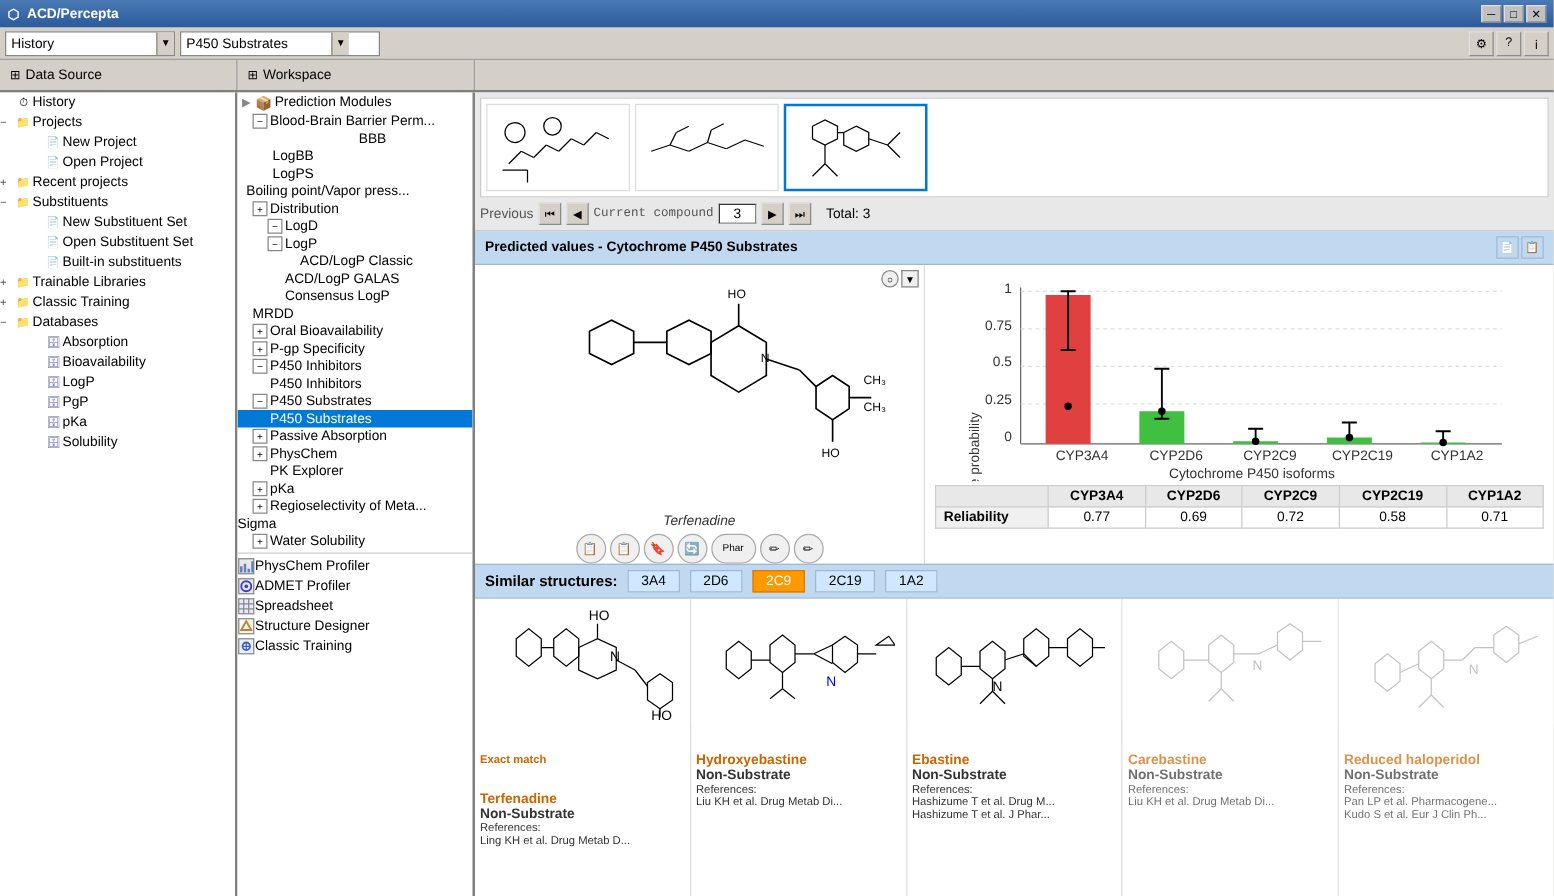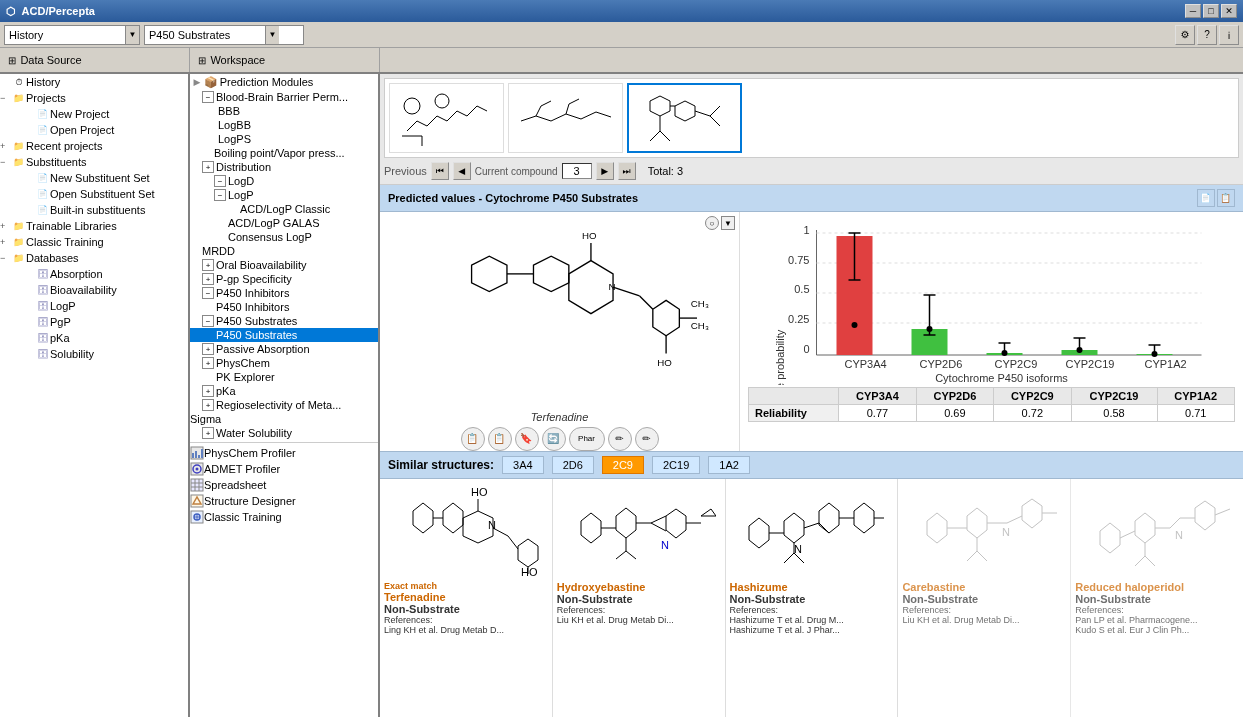--- a/index.html
+++ b/index.html
@@ -220,21 +220,21 @@
       display: flex;
       align-items: center;
       justify-content: center;
       background: white;
     }
     .similar-compound-info {
       padding: 2px 4px;
       font-size: 10px;
       overflow: hidden;
     }
-    .similar-compound-name { font-weight: bold; color: #cc6600; }
+    .similar-compound-name { font-weight: bold; color: #cc6600; margin-top: 21px; }
     .similar-compound-type { color: #333; font-weight: bold; }
     .similar-compound-ref { color: #333; font-size: 9px; }
 
     
     ::-webkit-scrollbar { width: 12px; }
     ::-webkit-scrollbar-track { background: #d4d0c8; }
     ::-webkit-scrollbar-thumb { background: #a0a0a0; border: 1px solid #888; }
 
     .middle-tree-item {
       display: flex;
@@ -415,30 +415,30 @@
         <div class="tree-icon" style="color:#888;">▶</div>
         <span>📦</span>
         <span style="margin-left:2px;">Prediction Modules</span>
       </div>
 
       <div class="middle-tree-item" style="padding-left:12px;">
         <div class="expand-btn">−</div>
         <span>Blood-Brain Barrier Perm...</span>
       </div>
 
-      <div class="middle-tree-item" style="padding-left:28px;">
+      <div class="middle-tree-item" style="padding-left:28px;justify-content:center;">
         <span>BBB</span>
       </div>
       <div class="middle-tree-item" style="padding-left:28px;">
         <span>LogBB</span>
       </div>
       <div class="middle-tree-item" style="padding-left:28px;">
         <span>LogPS</span>
       </div>
-      <div class="middle-tree-item" style="padding-left:24px;">
+      <div class="middle-tree-item" style="padding-left:7px;">
         <span>Boiling point/Vapor press...</span>
       </div>
 
       <div class="middle-tree-item" style="padding-left:12px;">
         <div class="expand-btn">+</div>
         <span>Distribution</span>
       </div>
       <div class="middle-tree-item" style="padding-left:24px;">
         <div class="expand-btn">−</div>
         <span>LogD</span>
@@ -624,21 +624,21 @@
               <line x1="30" y1="45" x2="40" y2="55"></line>
             </g>
           </svg>
         </div>
       </div>
 
       <div class="nav-controls">
         <span style="color:#555;">Previous</span>
         <div class="nav-btn">⏮</div>
         <div class="nav-btn">◀</div>
-        <span style="color:#555; font-size:10px;">Current compound</span>
+        <span style="color:#555; font-size:10px;font-family:Liberation Mono, monospace;">Current compound</span>
         <input class="nav-input" type="text" value="3" style="">
         <div class="nav-btn">▶</div>
         <div class="nav-btn">⏭</div>
         <span style="margin-left:8px;">Total: 3</span>
       </div>
     </div>
 
     <div class="results-header">
       <span>Predicted values - Cytochrome P450 Substrates</span>
       <div class="results-header-icons">
@@ -861,21 +861,21 @@
               <polygon points="120,30 130,22 140,30 140,44 130,52 120,44"></polygon>
               <line x1="140" y1="37" x2="150" y2="37"></line>
               <text x="60" y="72" font-size="7" fill="#000" stroke="none">N</text>
               <line x1="60" y1="62" x2="60" y2="72"></line>
               <line x1="60" y1="72" x2="50" y2="82"></line>
               <line x1="60" y1="72" x2="70" y2="82"></line>
             </g>
           </svg>
         </div>
         <div class="similar-compound-info">
-          <div class="similar-compound-name">Hashizume</div>
+          <div class="similar-compound-name">Ebastine</div>
           <div class="similar-compound-type">Non-Substrate</div>
           <div class="similar-compound-ref">References:</div>
           <div class="similar-compound-ref">Hashizume T et al. Drug M...</div>
           <div class="similar-compound-ref">Hashizume T et al. J Phar...</div>
         </div>
       </div>
 
       <div class="similar-compound" style="opacity:0.7;">
         <div class="similar-compound-img">
           <svg width="155" height="95" viewBox="0 0 155 95">

